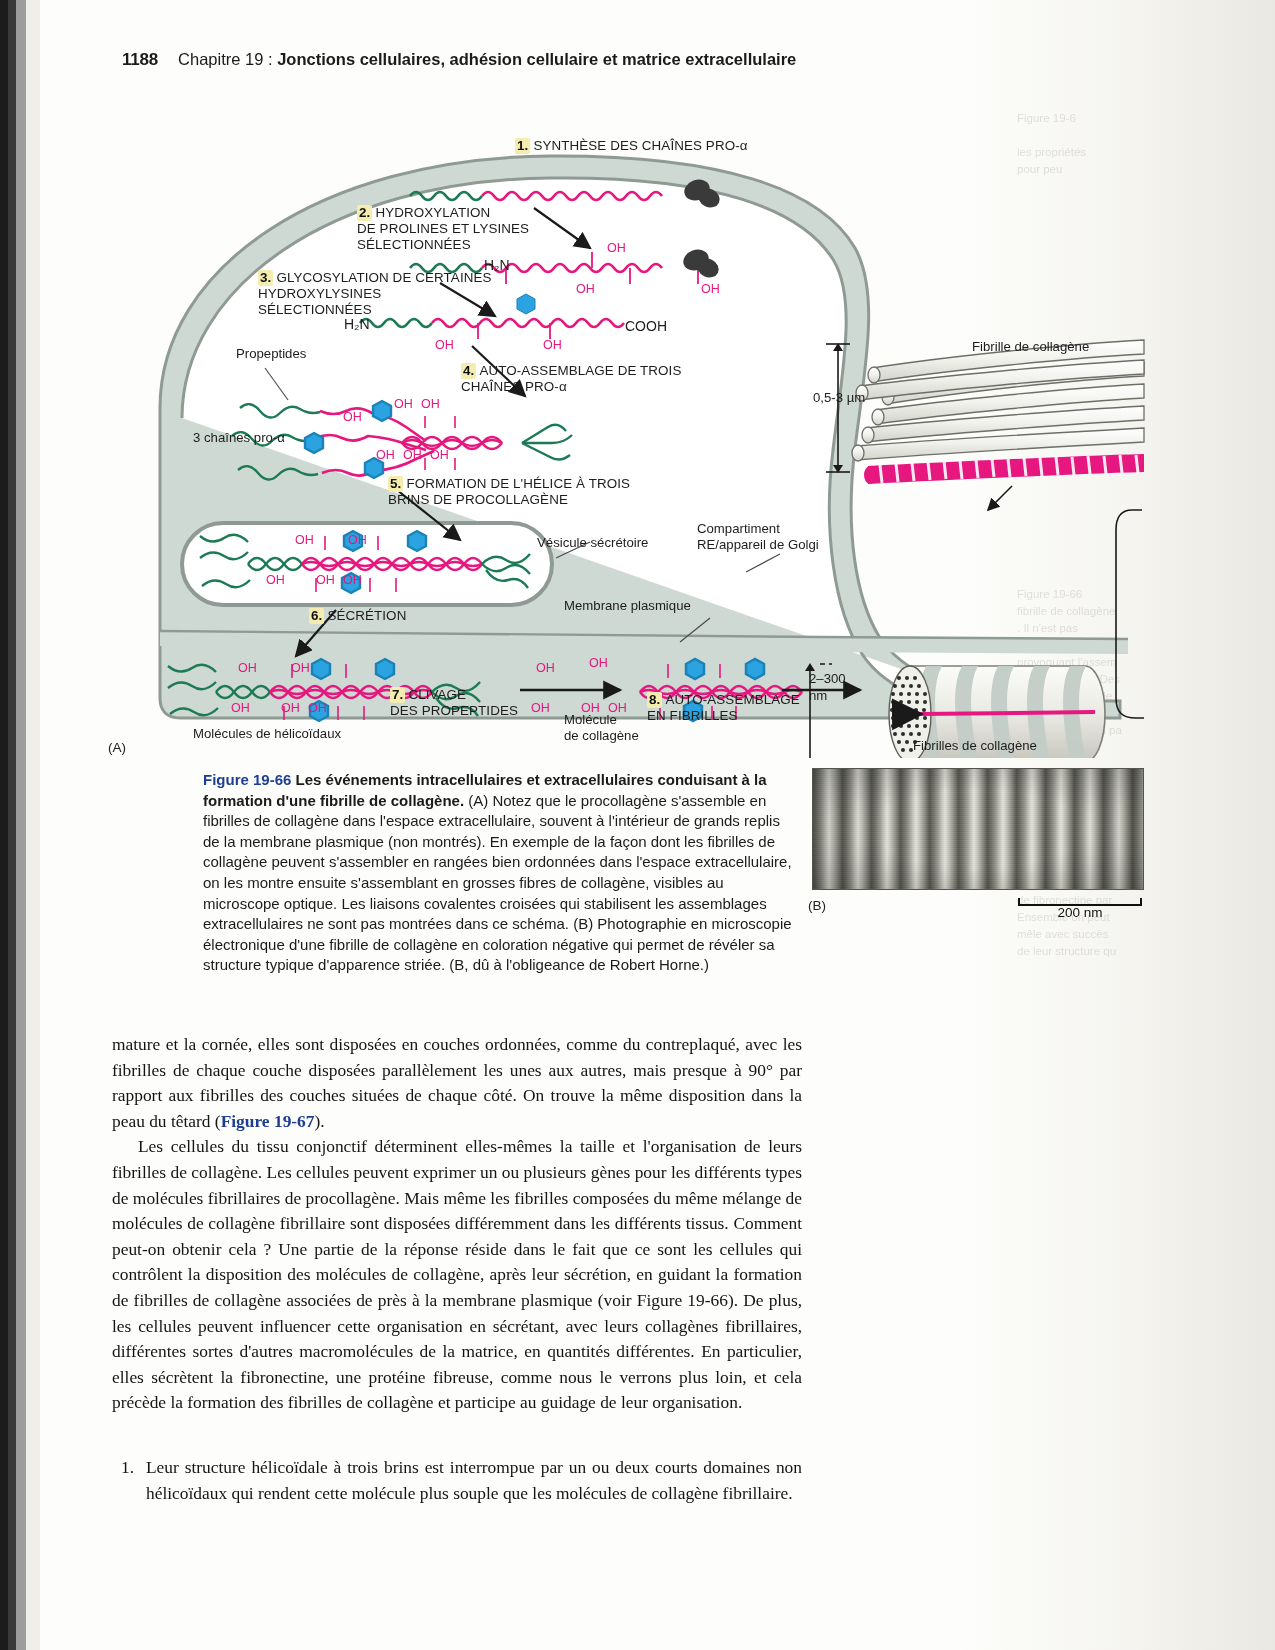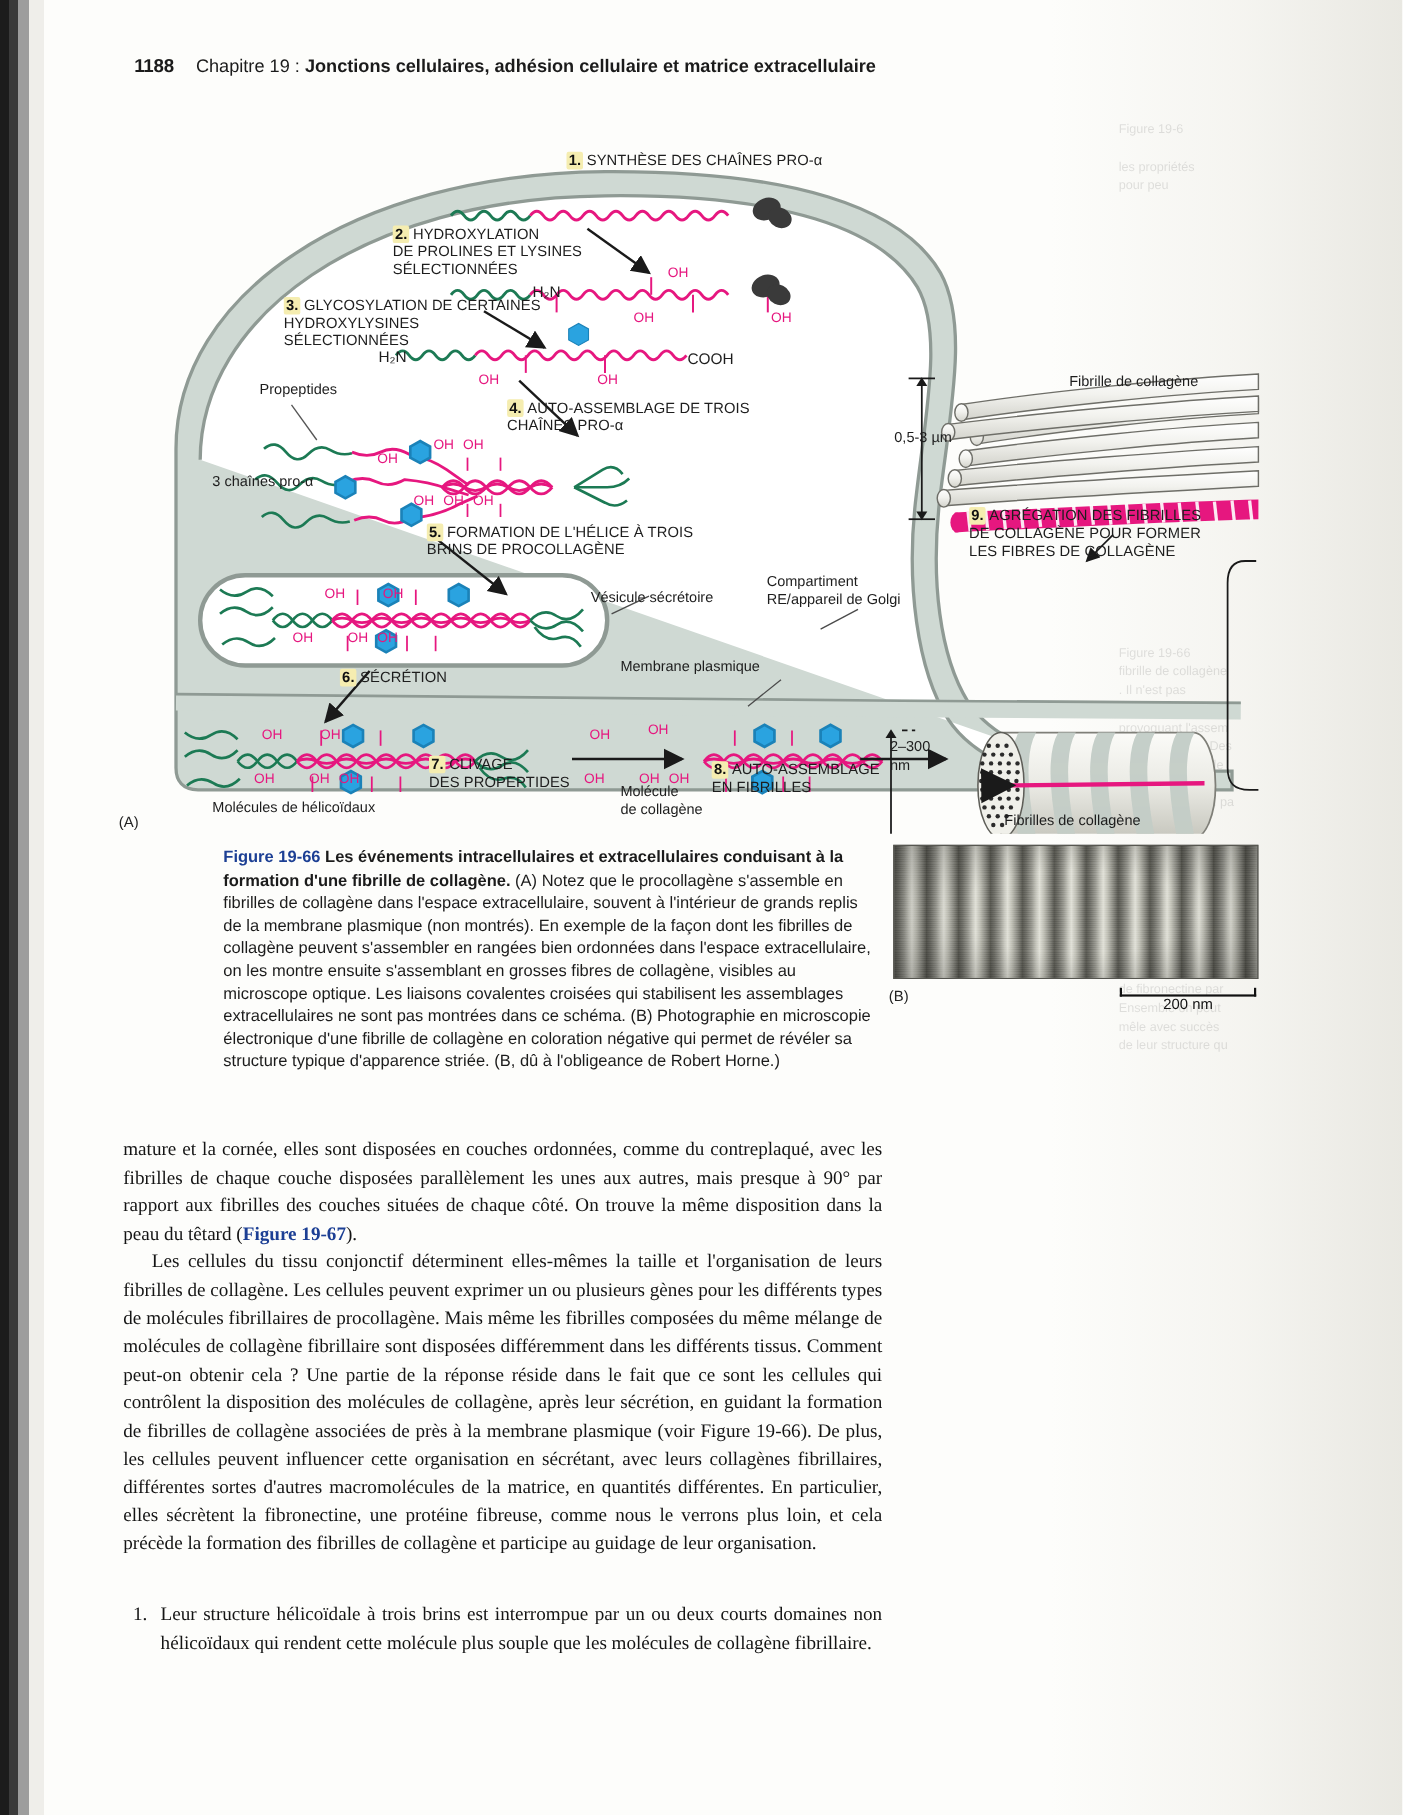--- a/index.html
+++ b/index.html
@@ -477,23 +477,20 @@
 SÉLECTIONNÉES</span></div>
   <div class="steptxt" style="left:461px; top:363px;"><span class="stepnum">4.</span><span>AUTO-ASSEMBLAGE DE TROIS
 CHAÎNES PRO-α</span></div>
   <div class="steptxt" style="left:388px; top:476px;"><span class="stepnum">5.</span><span>FORMATION DE L'HÉLICE À TROIS
 BRINS DE PROCOLLAGÈNE</span></div>
   <div class="steptxt" style="left:309px; top:608px;"><span class="stepnum">6.</span><span>SÉCRÉTION</span></div>
   <div class="steptxt" style="left:390px; top:687px;"><span class="stepnum">7.</span><span>CLIVAGE
 DES PROPEPTIDES</span></div>
   <div class="steptxt" style="left:647px; top:692px;"><span class="stepnum">8.</span><span>AUTO-ASSEMBLAGE
 EN FIBRILLES</span></div>
-  <div class="steptxt" style="left:881px; top:461px;"><span class="stepnum">9.</span><span>AGRÉGATION DES FIBRILLES
-DE COLLAGÈNE POUR FORMER
-LES FIBRES DE COLLAGÈNE</span></div>
 
   <div class="plain" style="left:236px; top:346px;">Propeptides</div>
   <div class="plain" style="left:193px; top:430px;">3 chaînes pro-α</div>
   <div class="plain" style="left:499px; top:535px;margin-left:38px;">Vésicule sécrétoire</div>
   <div class="plain" style="left:697px; top:521px;">Compartiment
 RE/appareil de Golgi</div>
   <div class="plain" style="left:538px; top:598px;margin-left:26px;">Membrane plasmique</div>
   <div class="plain" style="left:193px; top:726px;">Molécules de hélicoïdaux</div>
   <div class="plain" style="left:564px; top:712px; text-align:left; width:110px;">Molécule
 de collagène</div>

